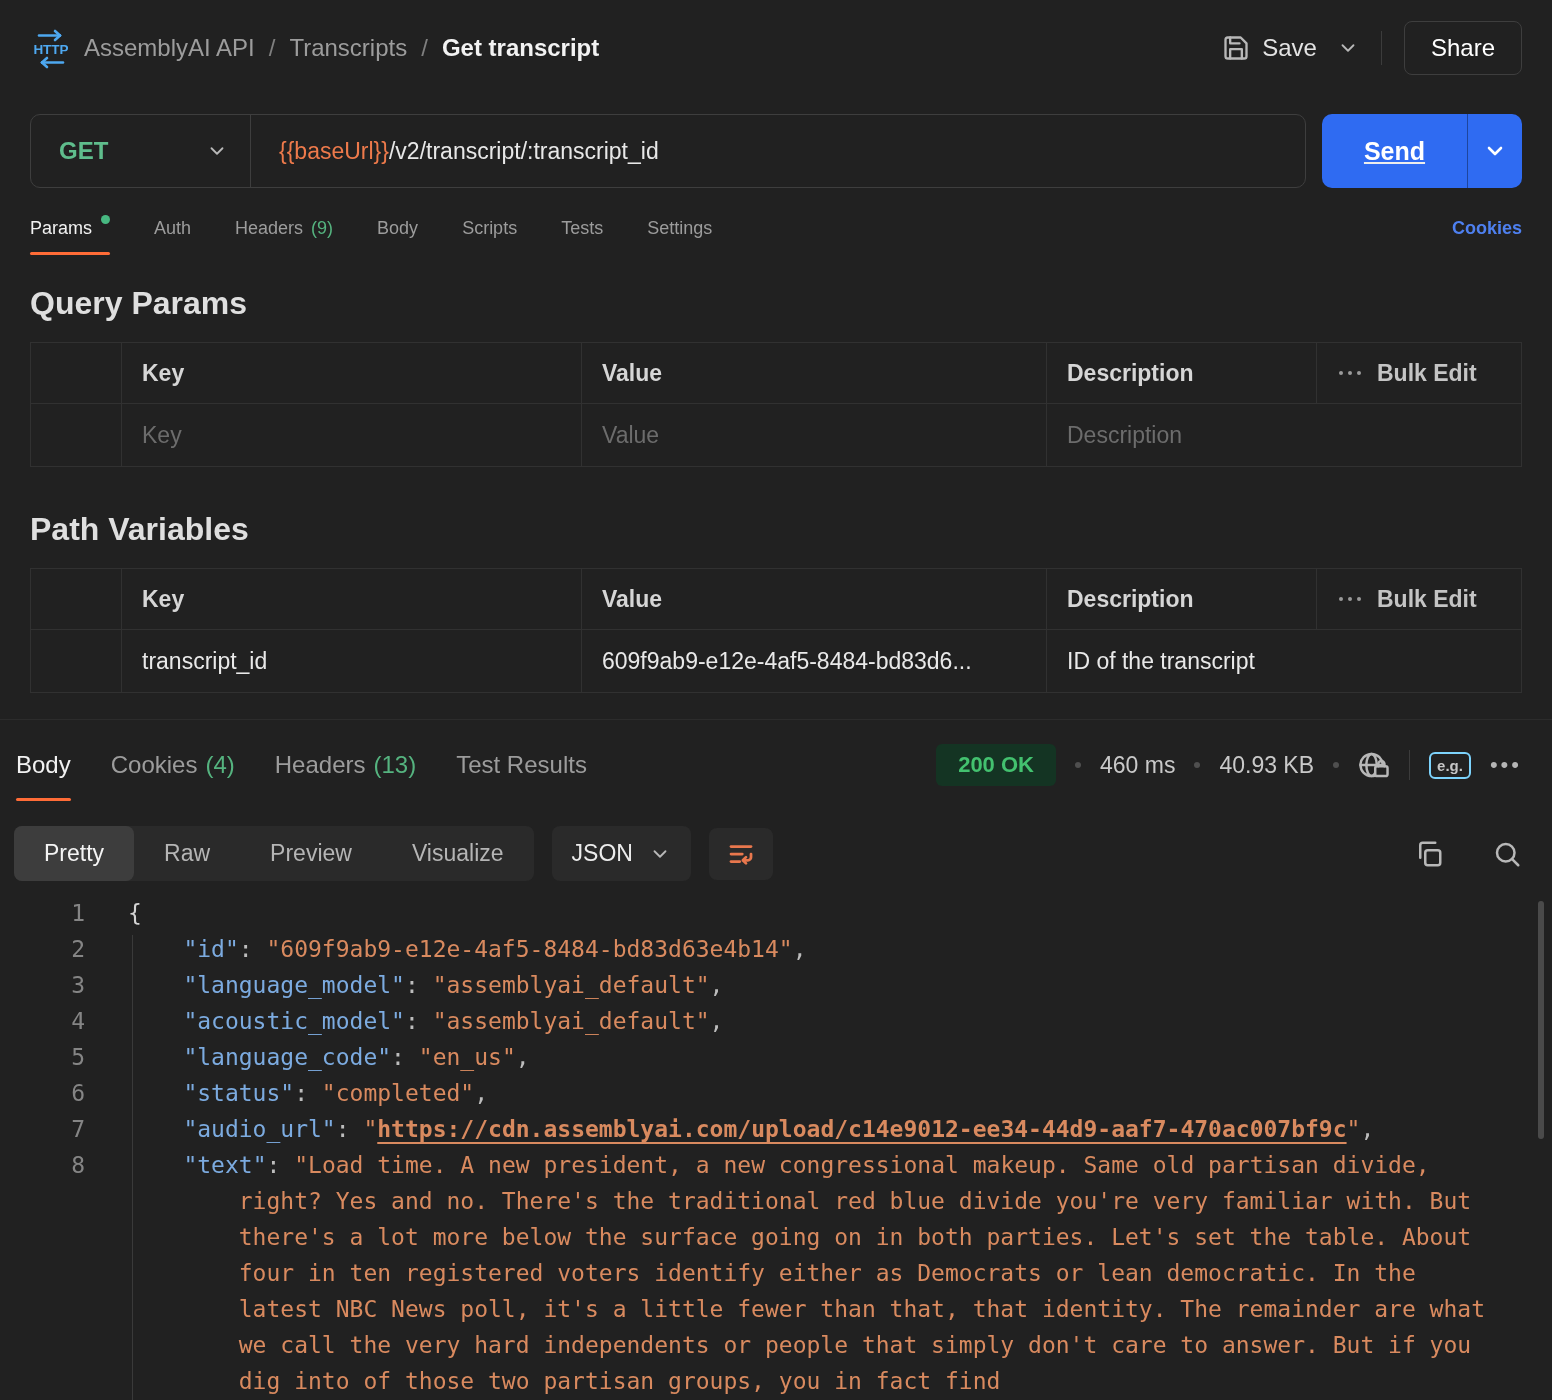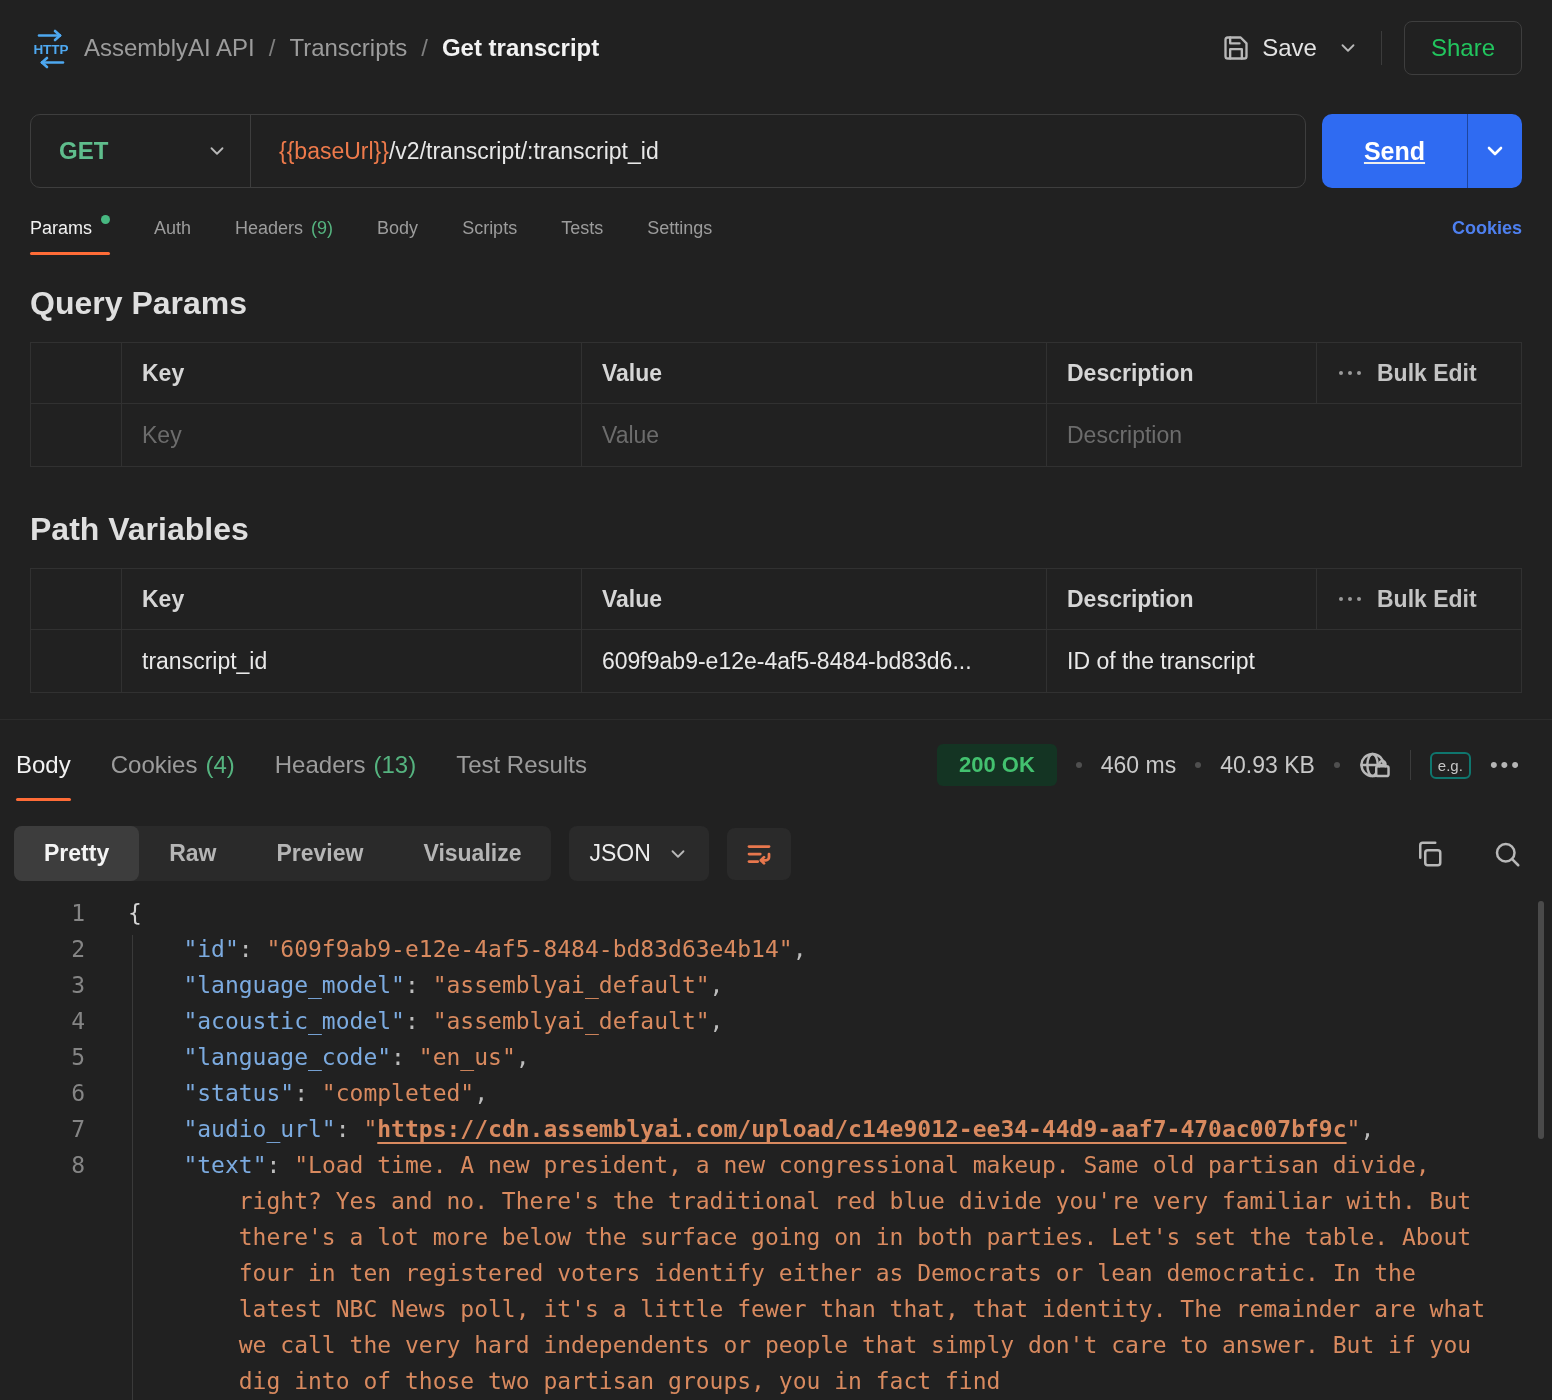--- a/index.html
+++ b/index.html
@@ -26,21 +26,21 @@
   .topbar{height:96px;display:flex;align-items:center;padding:0 30px;flex:0 0 auto;}
   .crumbs{display:flex;align-items:center;gap:14px;font-size:24px;color:var(--text-dim);}
   .http-icon{margin-right:12px;display:flex;}
   .crumb{cursor:pointer;}
   .crumb-sep{color:#7f7f7f;}
   .crumb-current{color:#f2f2f2;font-weight:700;}
   .topbar-right{margin-left:auto;display:flex;align-items:center;}
   .save-btn{display:flex;align-items:center;gap:12px;font-size:24px;color:#e3e3e3;cursor:pointer;}
   .save-chevron{margin-left:20px;display:flex;cursor:pointer;}
   .v-divider{width:1px;height:34px;background:#3c3c3c;margin:0 22px;}
-  .share-btn{border:1px solid var(--border-light);border-radius:8px;padding:12px 26px;font-size:24px;color:#22c55e;cursor:pointer;background:transparent;}
+  .share-btn{border:1px solid var(--border-light);border-radius:8px;padding:12px 26px;font-size:24px;color:#ffffff;cursor:pointer;background:transparent;}
 
   
   .request-row{display:flex;padding:18px 30px 0;gap:16px;flex:0 0 auto;}
   .url-box{flex:1;display:flex;align-items:center;border:1px solid var(--border-light);border-radius:10px;height:74px;}
   .method{width:220px;height:100%;display:flex;align-items:center;justify-content:space-between;
           padding:0 22px 0 28px;border-right:1px solid var(--border-light);
           color:var(--get-green);font-weight:600;font-size:24px;cursor:pointer;}
   .url-text{padding-left:28px;font-size:23px;white-space:nowrap;cursor:text;}
   .url-var{color:var(--url-var-orange);}
   .url-rest{color:#e8e8e8;}
@@ -77,27 +77,27 @@
   .resp-header{display:flex;align-items:center;padding:24px 30px 0 16px;flex:0 0 auto;}
   .resp-tabs{display:flex;gap:40px;font-size:24px;}
   .resp-tab{color:var(--text-dim);padding-bottom:22px;position:relative;cursor:pointer;white-space:nowrap;}
   .resp-tab.active{color:#f2f2f2;}
   .resp-tab.active::after{content:"";position:absolute;left:0;right:0;bottom:0;height:3px;background:var(--accent);border-radius:2px;}
   .resp-meta{margin-left:auto;display:flex;align-items:center;gap:19px;padding-bottom:22px;}
   .status-pill{background:var(--status-green-bg);color:var(--status-green);font-size:22px;font-weight:600;padding:8px 22px;border-radius:6px;}
   .meta-dot{width:6px;height:6px;border-radius:50%;background:#4f4f4f;}
   .meta-text{color:#c9c9c9;}
   .meta-divider{width:1px;height:30px;background:#3c3c3c;}
-  .eg-badge{border:2px solid #0f766e;border-radius:6px;color:#c6c6c6;font-size:15px;font-weight:400;padding:3px 6px;cursor:pointer;}
+  .eg-badge{border:2px solid #7dd3fc;border-radius:6px;color:#c6c6c6;font-size:15px;font-weight:700;padding:3px 6px;cursor:pointer;}
   .more-dots{color:#b5b5b5;font-size:22px;letter-spacing:3px;cursor:pointer;}
   .icon-btn{display:flex;align-items:center;cursor:pointer;}
 
   .resp-toolbar{display:flex;align-items:center;padding:18px 30px 0 14px;flex:0 0 auto;}
   .segmented{display:flex;background:var(--panel);border-radius:8px;}
-  .segment{padding:14px 30px;color:#b5b5b5;cursor:pointer;border-radius:8px;font-weight:bold;}
+  .segment{padding:14px 30px;color:#b5b5b5;cursor:pointer;border-radius:8px;}
   .segment.active{background:#3d3d3d;color:#f4f4f4;}
   .json-select{margin-left:18px;background:var(--panel);border-radius:8px;padding:14px 20px;display:flex;align-items:center;gap:16px;color:#ececec;cursor:pointer;}
   .wrap-btn{margin-left:18px;background:var(--panel);border-radius:8px;width:64px;height:52px;display:flex;align-items:center;justify-content:center;cursor:pointer;}
   .toolbar-right{margin-left:auto;display:flex;align-items:center;gap:48px;}
 
   
   .code-area{position:relative;flex:1 1 auto;min-height:0;margin-top:14px;overflow:hidden;
              font-family:"DejaVu Sans Mono",monospace;font-size:23px;line-height:36px;}
   .indent-guide{position:absolute;left:132px;top:40px;bottom:0;width:1px;background:#3a3a3a;}
   .scroll-thumb{position:absolute;right:8px;top:6px;width:6px;height:238px;background:#4a4a4a;border-radius:3px;cursor:grab;}

